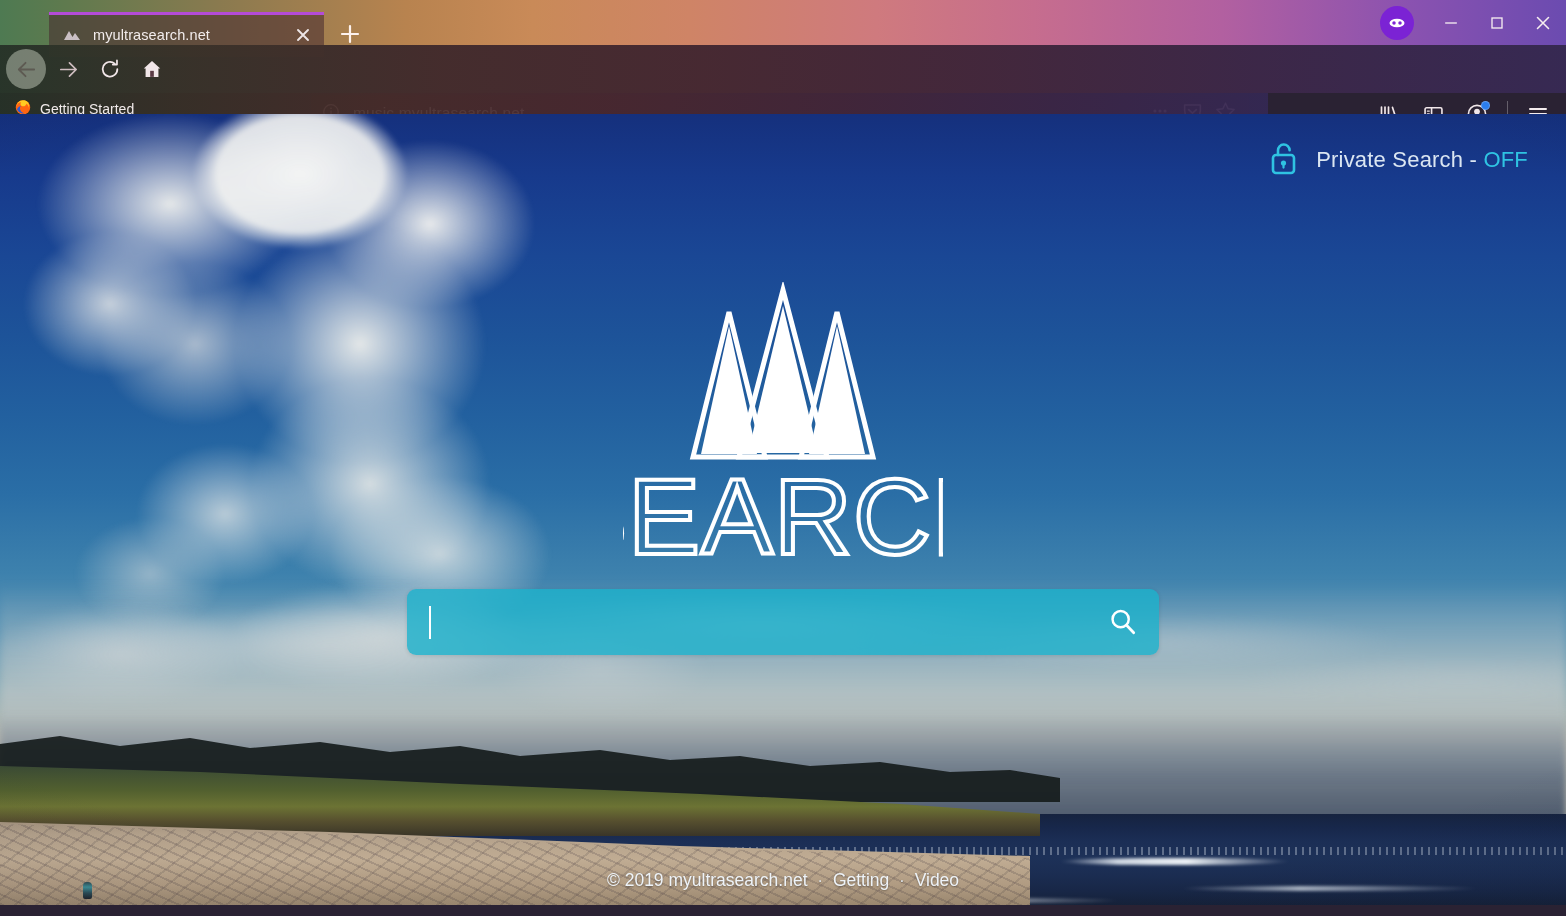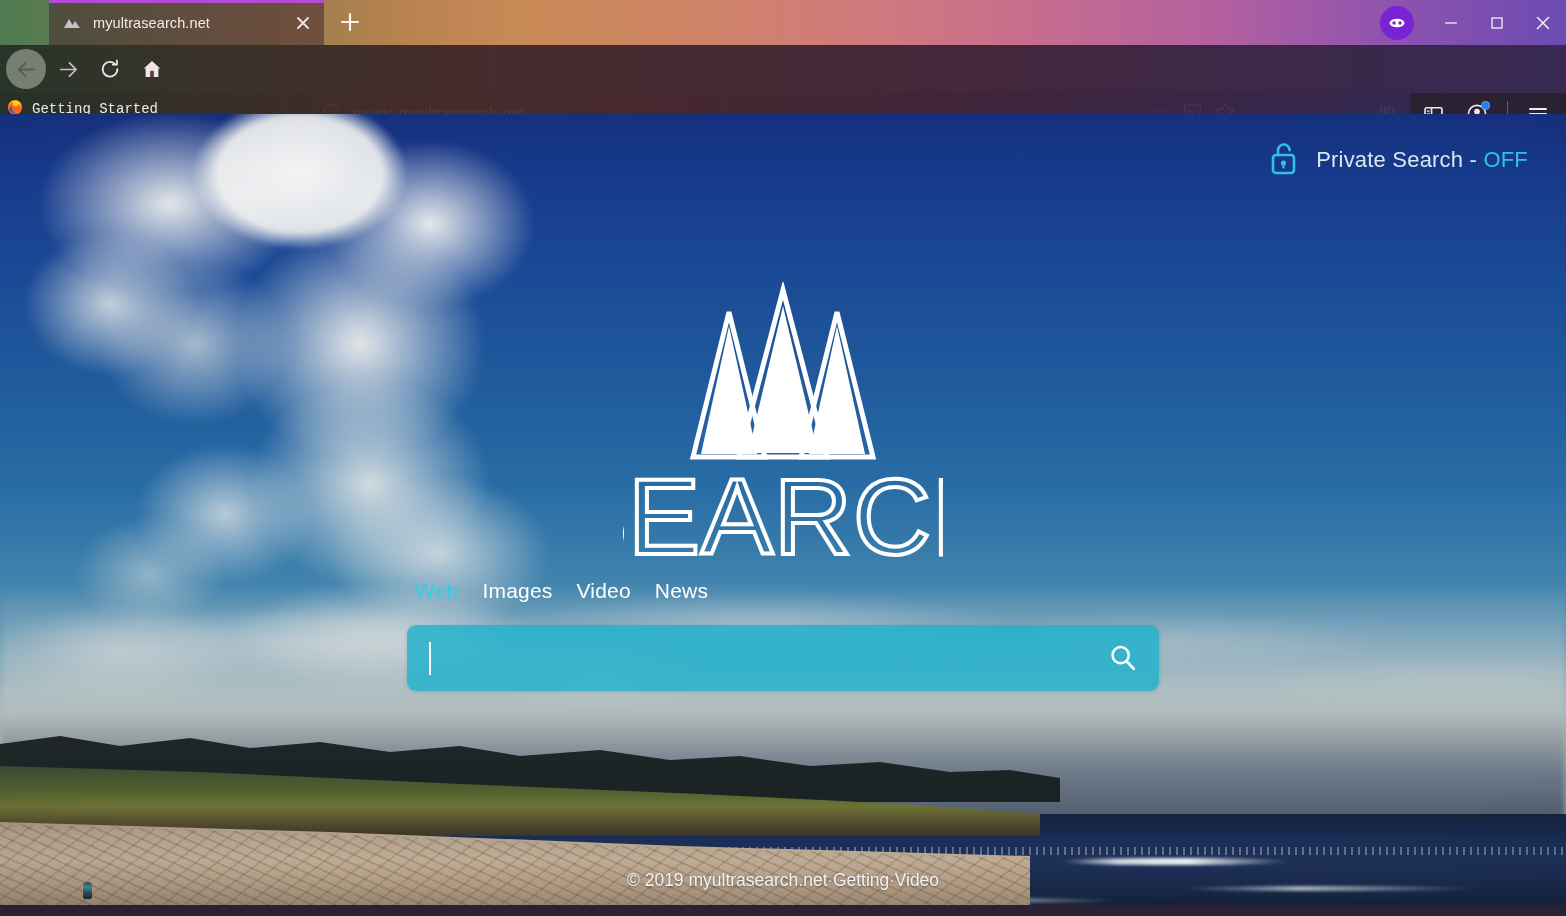--- a/index.html
+++ b/index.html
@@ -12,21 +12,21 @@
   
   #browser { position:absolute; inset:0; width:1566px; height:916px; }
 
   .titlebar {
     position:absolute; left:0; top:0; width:1566px; height:45px;
     background:linear-gradient(90deg,
       #4e7a52 0%, #5e7a4e 4%, #8a7a4f 14%, #b8834f 26%,
       #c98a58 34%, #cf8466 44%, #cf7a7e 56%, #c66d8e 66%,
       #b260a0 78%, #8a52b0 90%, #6b4bb0 100%);
   }
-  .tab-strip { position:absolute; left:0; top:0; height:45px; display:flex; align-items:flex-end; }
+  .tab-strip { position:absolute; left:0; top:12px; height:45px; display:flex; align-items:flex-end; }
   .tab {
     position:relative;
     width:275px; height:45px;
     margin-left:49px;
     background:rgba(70,40,48,0.55);
     display:flex; align-items:center;
     padding:0 10px 0 14px;
   }
   .tab::before{
     content:""; position:absolute; left:0; right:0; top:0; height:3px;
@@ -76,26 +76,26 @@
   .url-id { width:22px;height:22px;flex:0 0 auto;margin-right:10px; }
   .url-text { flex:1 1 auto; color:#e9dede; font-size:15.5px; letter-spacing:.15px; white-space:nowrap; }
   .url-icons { display:flex; align-items:center; gap:10px; flex:0 0 auto; padding-right:4px; }
 
   .toolbar-right { position:absolute; right:0; top:45px; height:48px; display:flex; align-items:center; gap:4px; padding-right:8px; }
   .tb-icon { width:40px;height:40px;display:flex;align-items:center;justify-content:center;position:relative; }
   .tb-sep { width:1px;height:26px;background:rgba(255,255,255,0.28);margin:0 6px; }
   .acct-dot { position:absolute; right:7px; top:7px; width:9px;height:9px;border-radius:50%;background:#2b7ef0;border:1px solid rgba(255,255,255,.25); }
 
   .bookmarks {
-    position:absolute; left:0; top:93px; width:1410px; height:32px;
+    position:absolute; left:0; top:93px; width:1268px; height:32px;
     background:linear-gradient(90deg,
       rgba(38,50,38,0.9) 0%, rgba(56,48,38,0.9) 14%,
       rgba(70,44,42,0.92) 30%, rgba(72,40,48,0.92) 48%,
       rgba(66,38,58,0.92) 66%, rgba(58,38,72,0.92) 84%, rgba(52,40,84,0.92) 100%);
-    display:flex; align-items:center; padding-left:6px;font-family:Liberation Mono, monospace;
+    display:flex; align-items:center; padding-left:14px;
   }
   .bm-item { display:flex; align-items:center; gap:8px; }
   .bm-label { color:#f0eaea; font-size:14px; }
 
   
   #page {
     position:absolute; left:0; top:114px; width:1566px; height:791px;
     overflow:hidden;
   }
 
@@ -252,21 +252,21 @@
   }
   .search-input::placeholder { color:rgba(255,255,255,.65); }
   .caret {
     position:absolute; left:22px; top:17px; width:2px; height:33px;
     background:#ffffff;
   }
   .search-go { width:72px; height:66px; display:flex; align-items:center; justify-content:center; cursor:pointer; }
 
   .footer {
     position:absolute; left:0; bottom:14px; width:1566px;
-    display:flex; justify-content:center; align-items:center; 
+    display:flex; justify-content:center; align-items:center; gap:10px;
     font-size:17.5px; color:#eef3f8;
     text-shadow:0 1px 2px rgba(0,0,0,.35);
   }
   .footer a { color:#eef3f8; text-decoration:none; cursor:pointer; }
   .dot-sep { color:#dfe7ee; font-size:16px; }
 </style>
 </head>
 <body>
 
 <div id="browser">
@@ -473,26 +473,20 @@
         <path d="M125 171 L160 24 L195 171 Z" fill="#ffffff"></path>
         <path d="M131 150 Q140 142 148 150 Q157 158 166 149 Q175 141 184 150 L195 171 L125 171 Z" fill="#2b6fa8" opacity="0.0"></path>
 
         <path d="M128 160 Q136 150 145 157 Q153 164 162 155 Q171 147 180 156 L190 163 L190 150 L128 150 Z" fill="none"></path>
         <path d="M126 161 Q135 149 144 157 Q152 165 161 155 Q170 146 179 156 Q185 162 192 160 L192 150 L126 150 Z" fill="#2a6aa3" opacity="0"></path>
 
         <text x="160" y="272" text-anchor="middle" font-family="'Liberation Sans', sans-serif" font-size="108" letter-spacing="1" fill="none" stroke="#ffffff" stroke-width="4">SEARCH</text>
       </svg>
     </div>
 
-    <div class="tabs-row">
-      <span class="site-tab active">Web</span>
-      <span class="site-tab">Images</span>
-      <span class="site-tab">Video</span>
-      <span class="site-tab">News</span>
-    </div>
 
     <div class="search-wrap">
       <span class="caret"></span>
       <input class="search-input" type="text" placeholder="" style="">
       <span class="search-go">
         <svg viewBox="0 0 34 34" width="32" height="32">
           <circle cx="14.5" cy="14" r="8.6" stroke="#ffffff" stroke-width="2.6" fill="none"></circle>
           <path d="M20.8 20.4 L28.4 28.4" stroke="#ffffff" stroke-width="2.9" stroke-linecap="round"></path>
         </svg>
       </span>

